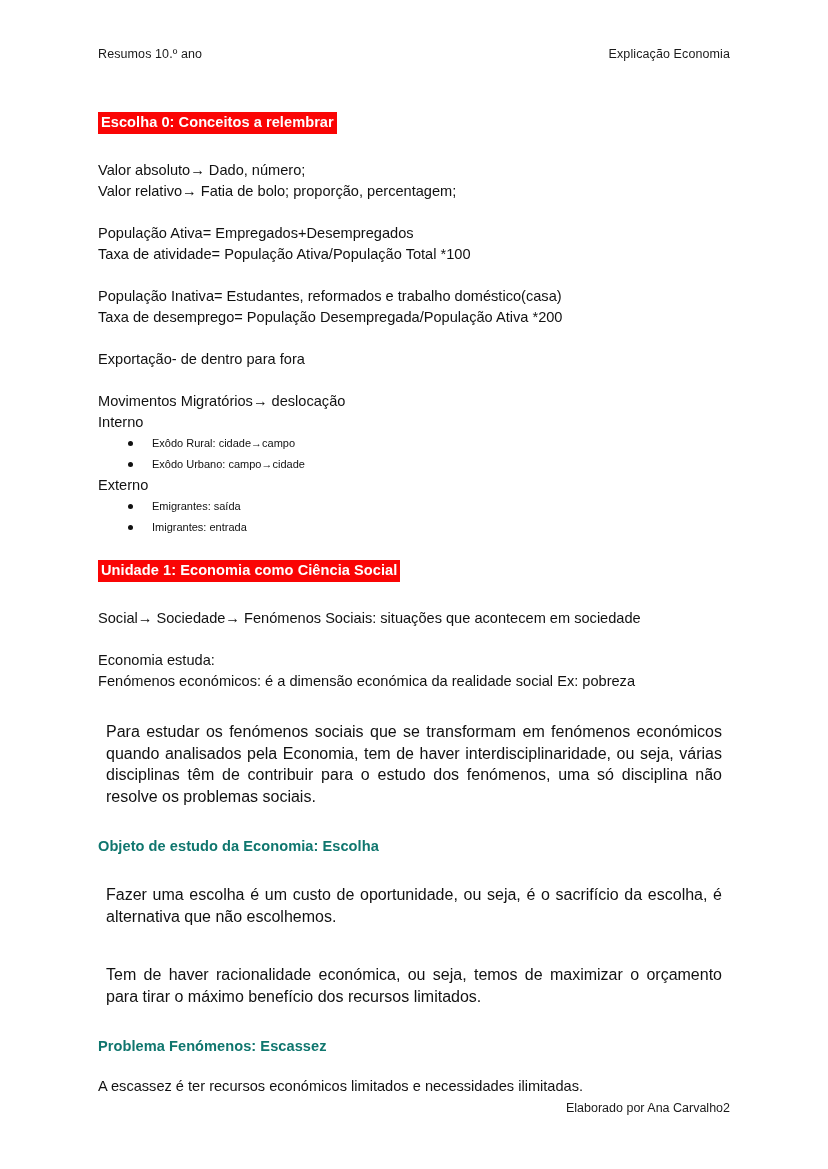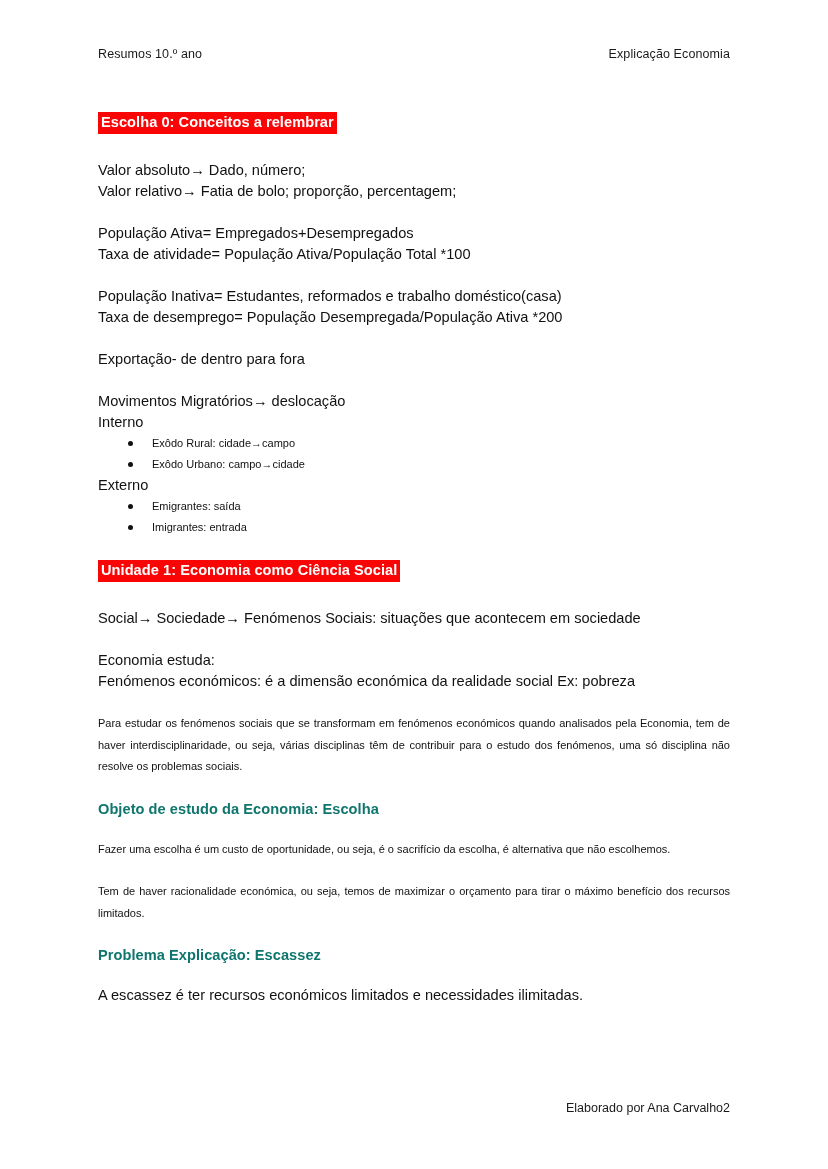--- a/index.html
+++ b/index.html
@@ -60,22 +60,22 @@
     line-height: 20px;
     margin: 0;
     letter-spacing: 0.05px;
   }
   .para {
     margin: 0;
     font-size: 14.6px;
     line-height: 21px;
   }
   .para-justify {
-    margin: 0;
-    font-size: 11px;
+    margin: 8px;
+    font-size: 16px;
     line-height: 21.5px;
     text-align: justify;
   }
   .gap-20 { height: 20px; }
   .gap-21 { height: 21px; }
   .gap-22 { height: 22px; }
   .gap-26 { height: 26px; }
   ul.bullets {
     list-style: none;
     margin: 0;
@@ -199,21 +199,21 @@
     <div class="gap-20"></div>
 
     <p class="para-justify">Fazer uma escolha é um custo de oportunidade, ou seja, é o sacrifício da escolha, é alternativa que não escolhemos.</p>
 
     <div class="gap-21"></div>
 
     <p class="para-justify">Tem de haver racionalidade económica, ou seja, temos de maximizar o orçamento para tirar o máximo benefício dos recursos limitados.</p>
 
     <div class="gap-21"></div>
 
-    <p class="red-sub">Problema Explicação: Escassez</p>
+    <p class="red-sub">Problema Fenómenos: Escassez</p>
 
     <div class="gap-20"></div>
 
     <p class="para">A escassez é ter recursos económicos limitados e necessidades ilimitadas.</p>
 
   </div>
 
   <div class="footer">
     <span>Elaborado por Ana Carvalho</span>
     <span>2</span>

